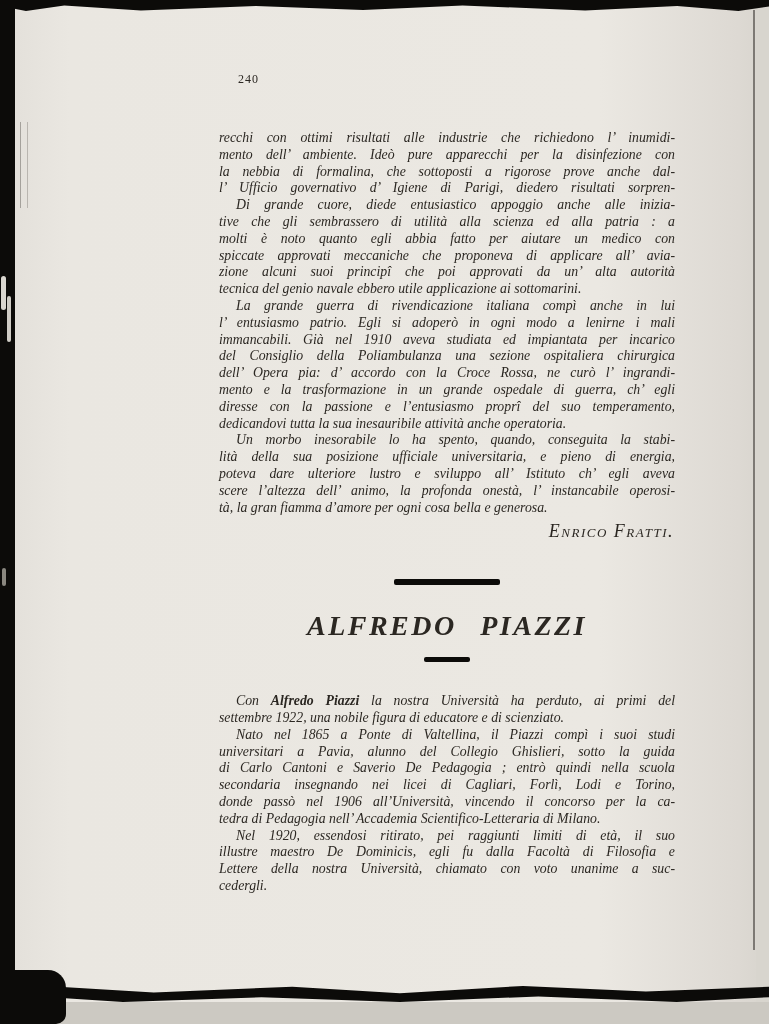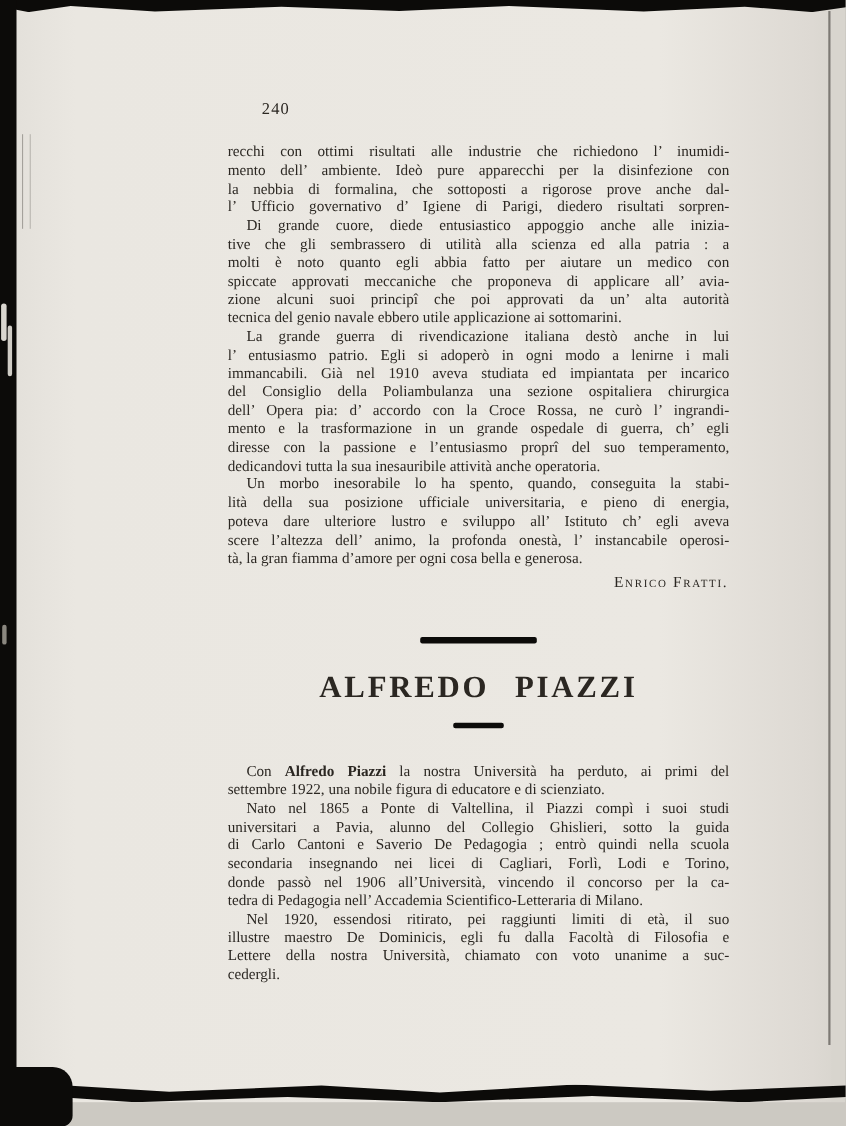--- a/index.html
+++ b/index.html
@@ -36,39 +36,39 @@
   .art-bottom-under { left: 0; top: 1002px; width: 769px; height: 22px; background: #ccc9c2; }
   .art-bottom-band {
     left: 0; top: 986px; width: 769px; height: 16px;
     background: var(--scan-black, #0c0b09);
     clip-path: polygon(0 30%, 6% 0, 20% 40%, 38% 5%, 52% 45%, 68% 0, 84% 35%, 100% 5%, 100% 70%, 88% 100%, 70% 65%, 52% 100%, 34% 70%, 16% 100%, 5% 65%, 0 100%);
   }
   .art-bottom-blob { left: 0; top: 970px; width: 66px; height: 54px; background: var(--scan-black, #0c0b09); border-radius: 0 18px 10px 0; }
 
   
   .page-number {
-    position: absolute; left: 238px; top: 92px;
-    font-size: 15px; letter-spacing: 1px;
+    position: absolute; left: 238px; top: 72px;
+    font-size: 12px; letter-spacing: 1px;
   }
   .text-block {
-    position: absolute; left: 207px; top: 130px; width: 456px;
-    font-size: 13.8px; line-height: 16.8px;
+    position: absolute; left: 219px; top: 130px; width: 456px;
+    font-size: 13.8px; line-height: 16.8px; font-style: italic;
   }
   .para { margin: 0; }
   .tline { text-align: justify; text-align-last: justify; text-justify: inter-word; }
   .tline.last { text-align-last: left; }
   .tline.first { text-indent: 17px; }
   strong { font-weight: 700; }
 
   .signature {
     margin-top: 7px; padding-right: 1px;
     text-align: right;
     font-variant: small-caps;
     letter-spacing: 1.5px;
-    font-size: 14px;
+    font-size: 18px;
   }
 
   .divider { background: var(--scan-black, #14120f); margin-left: auto; margin-right: auto; border-radius: 2px; }
   .divider-large { width: 106px; height: 6px; margin-top: 39px; }
   .divider-small { width: 46px; height: 5px; margin-top: 16px; }
 
   .section-title {
     margin: 26px 0 0;
     text-align: center;
     font-size: 28px; font-weight: bold;
@@ -108,21 +108,21 @@
         </div>
         <div class="para">
           <div class="tline first">Di grande cuore, diede entusiastico appoggio anche alle inizia-</div>
           <div class="tline">tive che gli sembrassero di utilità alla scienza ed alla patria : a</div>
           <div class="tline">molti è noto quanto egli abbia fatto per aiutare un medico con</div>
           <div class="tline">spiccate approvati meccaniche che proponeva di applicare all’ avia-</div>
           <div class="tline">zione alcuni suoi principî che poi approvati da un’ alta autorità</div>
           <div class="tline last">tecnica del genio navale ebbero utile applicazione ai sottomarini.</div>
         </div>
         <div class="para">
-          <div class="tline first">La grande guerra di rivendicazione italiana destò anche in lui</div>
+          <div class="tline first">La grande guerra di rivendicazione italiana compì anche in lui</div>
           <div class="tline">l’ entusiasmo patrio. Egli si adoperò in ogni modo a lenirne i mali</div>
           <div class="tline">immancabili. Già nel 1910 aveva studiata ed impiantata per incarico</div>
           <div class="tline">del Consiglio della Poliambulanza una sezione ospitaliera chirurgica</div>
           <div class="tline">dell’ Opera pia: d’ accordo con la Croce Rossa, ne curò l’ ingrandi-</div>
           <div class="tline">mento e la trasformazione in un grande ospedale di guerra, ch’ egli</div>
           <div class="tline">diresse con la passione e l’entusiasmo proprî del suo temperamento,</div>
           <div class="tline last">dedicandovi tutta la sua inesauribile attività anche operatoria.</div>
         </div>
         <div class="para">
           <div class="tline first">Un morbo inesorabile lo ha spento, quando, conseguita la stabi-</div>

